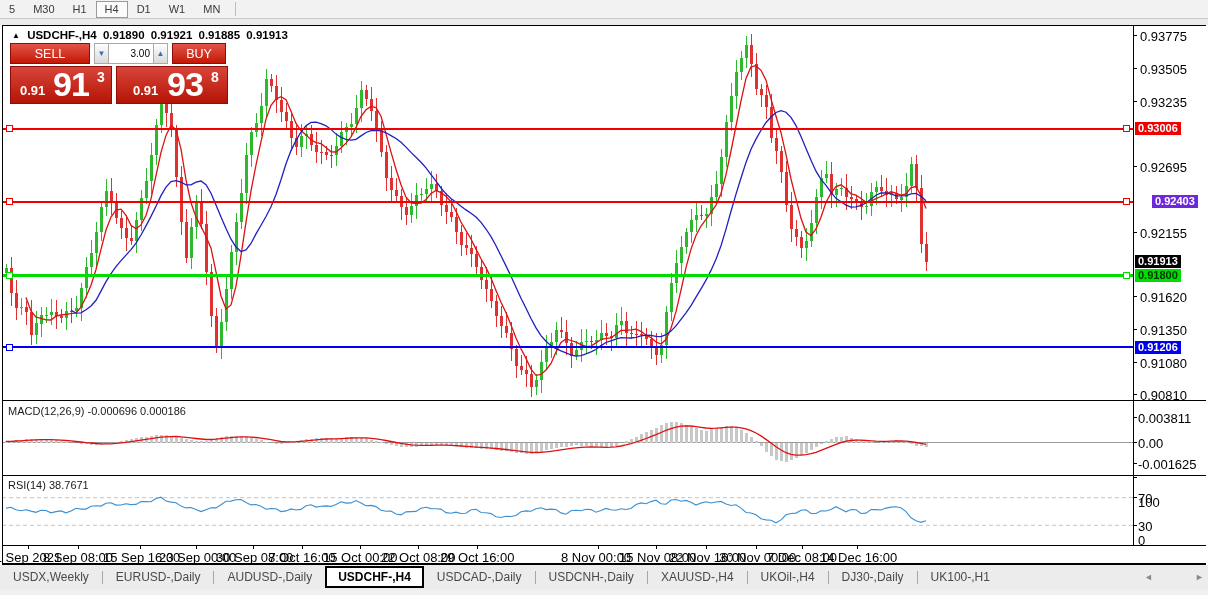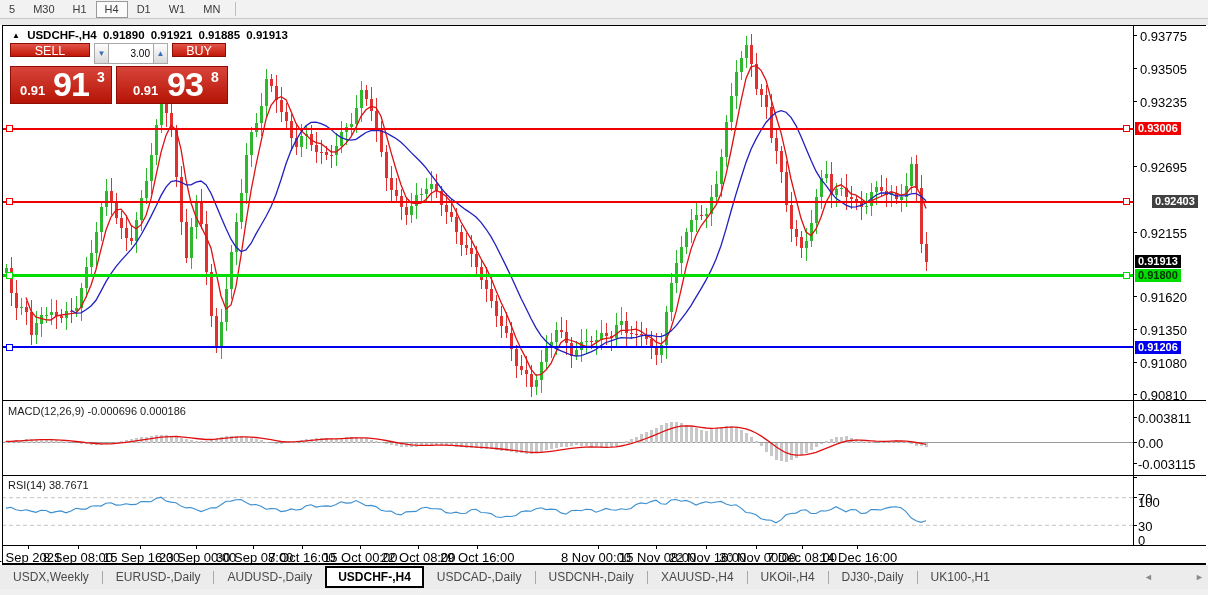--- a/index.html
+++ b/index.html
@@ -14,21 +14,21 @@
   .gap-strip{position:absolute;left:0;top:19px;width:1208px;height:6px;background:#ebebeb;}
   
   .chart-bg{position:absolute;left:2px;top:25px;width:1204px;height:539px;background:#fff;}
   #chart-svg{position:absolute;left:0;top:0;}
   
   .chart-title{position:absolute;left:12px;top:29px;font-size:11.5px;font-weight:600;color:#000;}
   .chart-title .tri{font-size:8px;position:relative;top:-1px;margin-right:4px;}
   .chart-title span{margin-right:3px;}
   
   .trade-panel{position:absolute;left:10px;top:43px;width:216px;height:58px;}
-  .tp-btn{position:absolute;top:0;height:14px;border:1px solid #8e0e06;
+  .tp-btn{position:absolute;top:0;height:21px;border:1px solid #8e0e06;
           background:linear-gradient(#e25448,#c21807);color:#fff;font-size:12.5px;
           font-family:"Liberation Sans",sans-serif;cursor:pointer;padding:0;}
   .tp-btn.sell{left:0;width:80px;}
   .tp-btn.buy{left:162px;width:54px;}
   .vol-wrap{position:absolute;left:84px;top:0;width:74px;height:21px;display:flex;}
   .spin{width:17px;height:21px;border:1px solid #a9a9a9;background:linear-gradient(#fefefe,#d9d9d9);
         color:#3b6fb5;font-size:8px;line-height:8px;padding:0;cursor:pointer;}
   .vol-input{width:38px;height:19px;border:1px solid #a9a9a9;border-left:none;border-right:none;
              text-align:right;font-size:10px;padding:0 3px;color:#000;outline:none;}
   .price-box{position:absolute;top:23px;height:36px;border:1px solid #8e0e06;color:#fff;
@@ -191,27 +191,27 @@
     <div class="axlab" style="left: 1140px; top: 29.2px;">0.93775</div>
     <div class="axlab" style="left: 1140px; top: 61.9186px;">0.93505</div>
     <div class="axlab" style="left: 1140px; top: 94.6372px;">0.93235</div>
     <div class="axlab" style="left: 1140px; top: 160.074px;">0.92695</div>
     <div class="axlab" style="left: 1140px; top: 225.512px;">0.92155</div>
     <div class="axlab" style="left: 1140px; top: 290.343px;">0.91620</div>
     <div class="axlab" style="left: 1140px; top: 323.061px;">0.91350</div>
     <div class="axlab" style="left: 1140px; top: 355.78px;">0.91080</div>
     <div class="axlab" style="left: 1140px; top: 388.499px;">0.90810</div>
     <div class="boxlab" style="left: 1135px; top: 122.387px; background: rgb(240, 0, 0); color: rgb(255, 255, 255);">0.93006</div>
-    <div class="boxlab" style="left: 1152px; top: 195.459px; background: #404040; color: rgb(255, 255, 255); text-align: center;">0.92403</div>
+    <div class="boxlab" style="left: 1152px; top: 195.459px; background: #6d28d9; color: rgb(255, 255, 255); text-align: center;">0.92403</div>
     <div class="boxlab" style="left: 1135px; top: 254.837px; background: rgb(0, 0, 0); color: rgb(255, 255, 255);">0.91913</div>
     <div class="boxlab" style="left: 1135px; top: 268.53px; background: rgb(0, 221, 0); color: rgb(0, 51, 0);">0.91800</div>
     <div class="boxlab" style="left: 1135px; top: 340.511px; background: rgb(0, 0, 238); color: rgb(255, 255, 255);">0.91206</div>
     <div class="axlab" style="left: 1138px; top: 411.047px;">0.003811</div>
     <div class="axlab" style="left: 1138px; top: 436.2px;">0.00</div>
-    <div class="axlab" style="left: 1138px; top: 456.759px;">-0.003115</div>
+    <div class="axlab" style="left: 1138px; top: 456.759px;">-0.001625</div>
     <div class="axlab" style="left: 1138px; top: 470.5px; margin-top: 24px;">100</div>
     <div class="axlab" style="left: 1138px; top: 491.2px;">70</div>
     <div class="axlab" style="left: 1138px; top: 518.8px;">30</div>
     <div class="axlab" style="left: 1138px; top: 533px;">0</div>
     <div class="axlab" style="left: -9px; top: 550px; width: 74px; text-align: center;">1 Sep 2021</div>
     <div class="axlab" style="left: 41px; top: 550px; width: 74px; text-align: center;">8 Sep 08:00</div>
     <div class="axlab" style="left: 103px; top: 550px; width: 74px; text-align: center;">15 Sep 16:00</div>
     <div class="axlab" style="left: 159px; top: 550px; width: 74px; text-align: center;">23 Sep 00:00</div>
     <div class="axlab" style="left: 216px; top: 550px; width: 74px; text-align: center;">30 Sep 08:00</div>
     <div class="axlab" style="left: 265px; top: 550px; width: 74px; text-align: center;">7 Oct 16:00</div>

